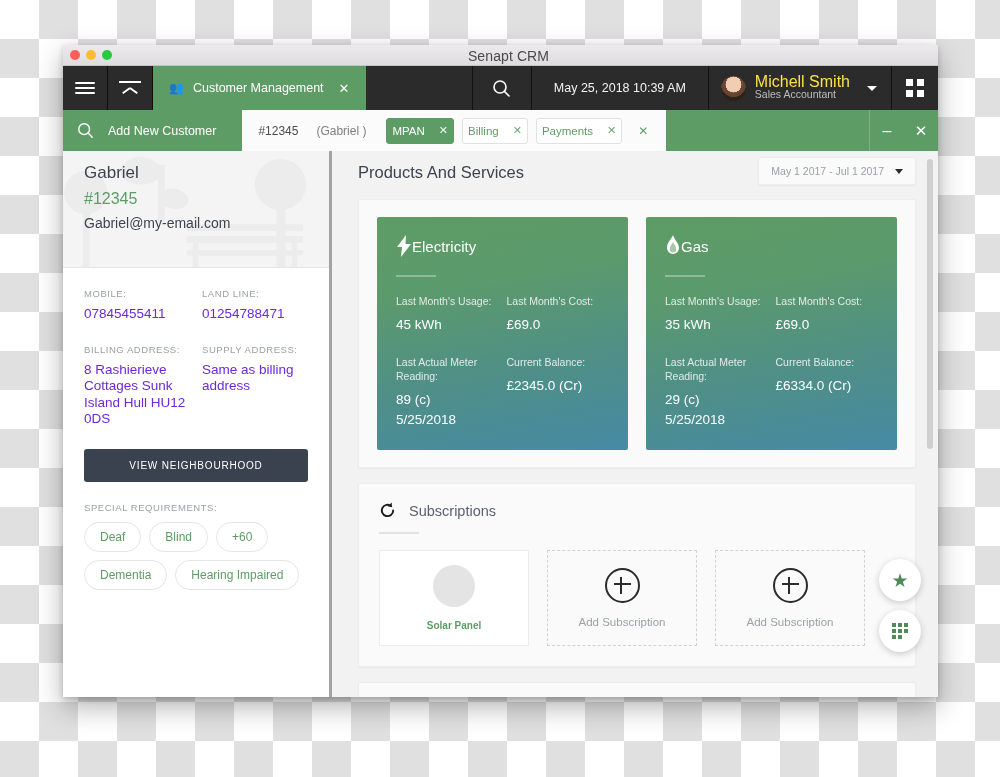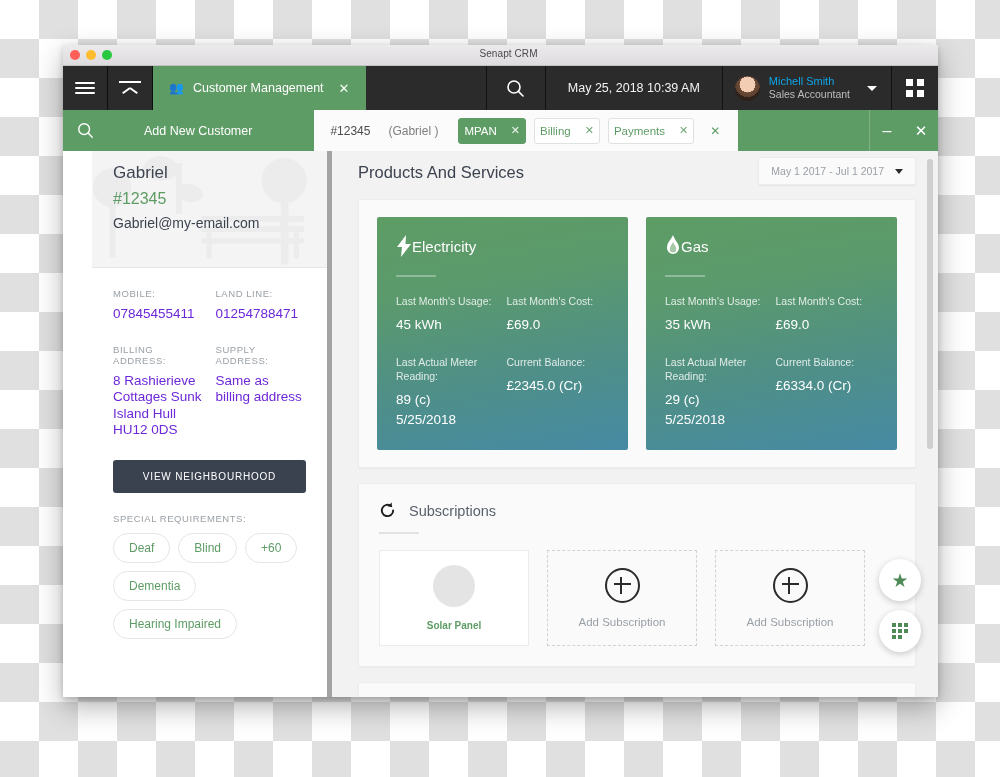--- a/index.html
+++ b/index.html
@@ -34,21 +34,21 @@
     border-bottom: 1px solid #c3c1c3;
     position: relative;
   }
   .traffic { position: absolute; left: 7px; top: 5px; display: flex; gap: 6px; }
   .dot { width: 10px; height: 10px; border-radius: 50%; }
   .dot.r { background: #ff5f57; }
   .dot.y { background: #febc2e; }
   .dot.g { background: #28c840; }
   .win-title {
     position: absolute; left: 16px; right: 0; top: 3px;
-    text-align: center; font-size: 10px; color: #4a4a4a;
+    text-align: center; font-size: 14px; color: #4a4a4a;
     letter-spacing: .1px;
   }
 
   
   .topnav {
     height: 44px;
     background: #2b2b2b;
     display: flex;
     align-items: stretch;
     position: relative;
@@ -102,36 +102,36 @@
     display: flex; align-items: center; gap: 9px; padding: 0 14px 0 12px;
     border-right: 1px solid #111;
     box-sizing: border-box;
   }
   .avatar {
     width: 25px; height: 25px; border-radius: 50%;
     background: radial-gradient(circle at 50% 34%, #f2cdb4 0 38%, #6b4a36 39% 60%, #3a2a20 61%);
     box-shadow: inset 0 -4px 5px rgba(0,0,0,.25);
     overflow:hidden;
   }
-  .u-name { color: #0ea5e9; font-size: 11px; line-height: 13px; }
+  .u-name { color: #fde047; font-size: 16px; line-height: 13px; }
   .u-role { color: #bdbdbd; font-size: 10.5px; line-height: 13px; }
   .caret-d {
     width: 0; height: 0; border-left: 5px solid transparent; border-right: 5px solid transparent;
     border-top: 5px solid #fff; margin-left: 8px;
   }
   .nav-grid {
     width: 46px; display: flex; align-items: center; justify-content: center;
   }
   .grid4 { display: grid; grid-template-columns: 7px 7px; grid-template-rows: 7px 7px; gap: 4px; }
   .grid4 i { background: #fff; display: block; }
 
   
   .tabrow {
     height: 41px; background: #5e9c65;
-    display: flex; align-items: stretch; position: relative; gap: 36px;
+    display: flex; align-items: stretch; position: relative;
   }
   .tr-search {
     width: 45px; display: flex; align-items: center; justify-content: center;
   }
   .tr-add {
     display: flex; align-items: center; color: #fff; font-size: 12.5px;
     padding-right: 26px;
   }
   .tabstrip {
     background: #fbfbfb;
@@ -159,22 +159,22 @@
   }
   .wc { width: 34px; text-align: center; color: #fff; font-size: 15px; }
   .wc.min { font-size: 16px; }
 
   
   .body { display: flex; height: 547px; background: #e9e9e9; }
 
   
   .sidebar {
     width: 269px; background: #fff; box-sizing: border-box;
-    border-right: 5px solid #a3a3a3;
-    position: relative; overflow: hidden; padding-left: 29px;
+    border-right: 3px solid #a3a3a3;
+    position: relative; overflow: hidden;
   }
   .sb-head {
     position: relative; padding: 12px 21px 20px 21px;
     background: #f4f4f4; border-bottom: 1px solid #e6e6e6;
     overflow: hidden;
   }
   .sb-art { position: absolute; inset: 0; opacity: .5; pointer-events: none; }
   .cust-name { font-size: 17px; color: #3d4450; margin: 0 0 7px; font-weight: 400; position: relative; }
   .cust-num { font-size: 16px; color: #5e9c65; margin: 0 0 7px; position: relative; }
   .cust-mail { font-size: 14px; color: #3d4450; margin: 0 0 16px; position: relative; }

